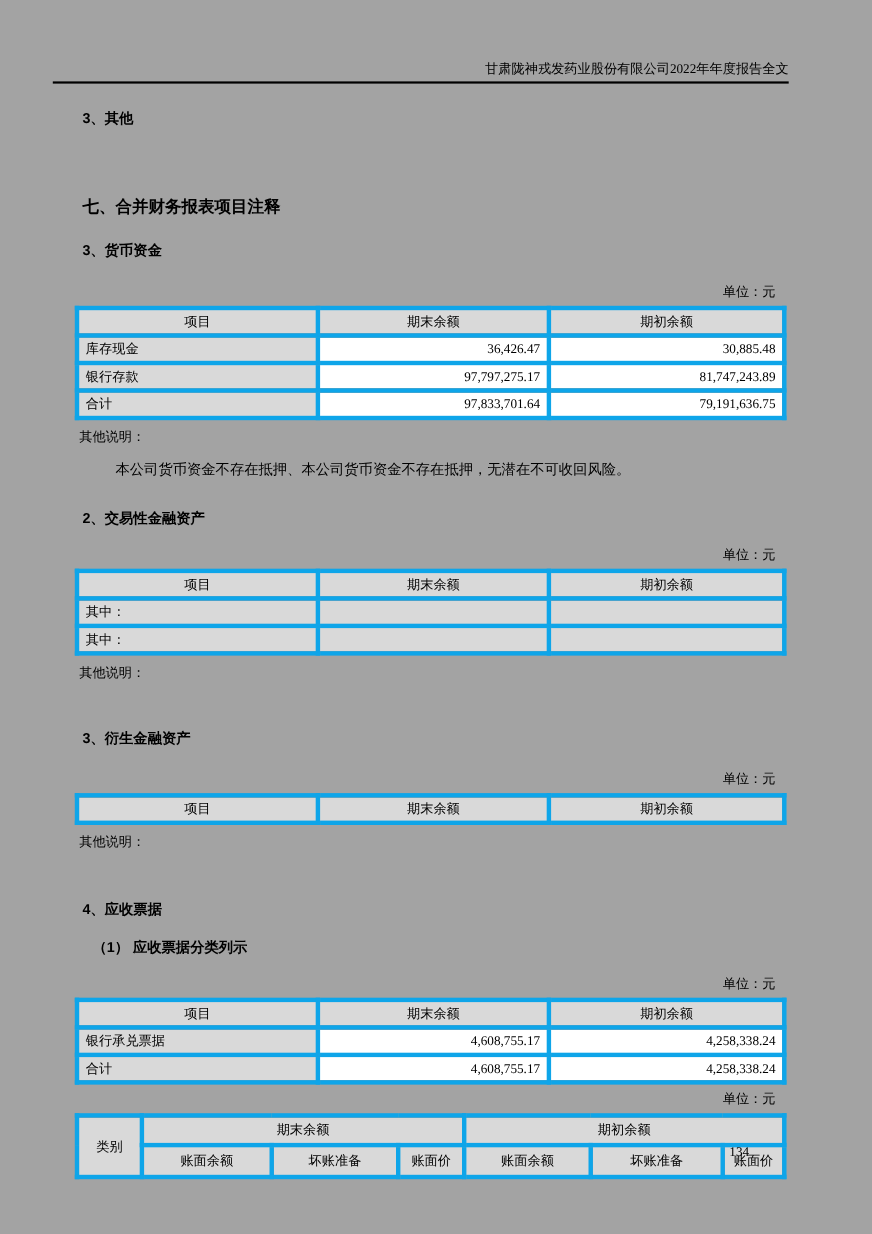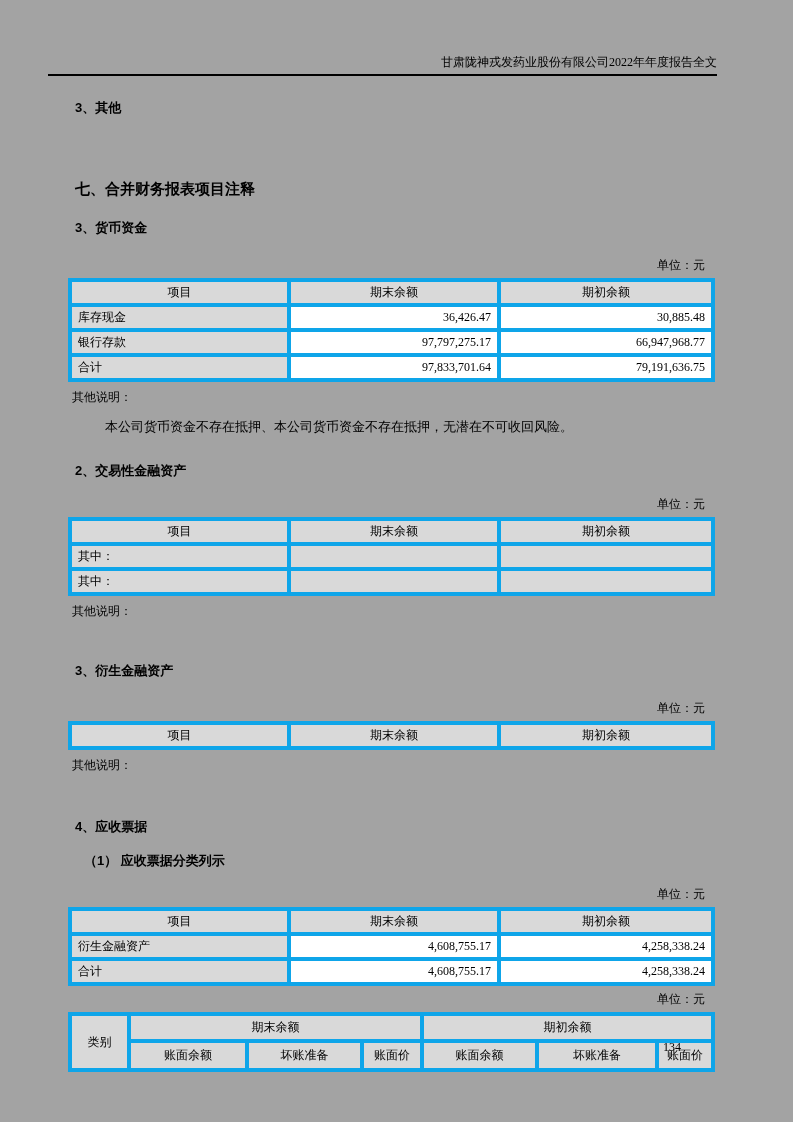--- a/index.html
+++ b/index.html
@@ -123,21 +123,21 @@
       <th>期初余额</th>
     </tr>
     <tr>
       <td class="label">库存现金</td>
       <td class="num">36,426.47</td>
       <td class="num">30,885.48</td>
     </tr>
     <tr>
       <td class="label">银行存款</td>
       <td class="num">97,797,275.17</td>
-      <td class="num">66,947,968.77</td>
+      <td class="num">81,747,243.89</td>
     </tr>
     <tr>
       <td class="label">合计</td>
       <td class="num">97,833,701.64</td>
       <td class="num">79,191,636.75</td>
     </tr>
   </tbody>
     </table>
   <div class="note-label">其他说明：</div>
   <div class="para">本公司货币资金不存在抵押、本公司货币资金不存在抵押，无潜在不可收回风险。</div>
@@ -197,21 +197,21 @@
         <col style="width:210px">
         <col style="width:214px">
       </colgroup>
     <tbody>
         <tr>
       <th>项目</th>
       <th>期末余额</th>
       <th>期初余额</th>
     </tr>
     <tr>
-      <td class="label">衍生金融资产</td>
+      <td class="label">银行承兑票据</td>
       <td class="num">4,608,755.17</td>
       <td class="num">4,258,338.24</td>
     </tr>
     <tr>
       <td class="label">合计</td>
       <td class="num">4,608,755.17</td>
       <td class="num">4,258,338.24</td>
     </tr>
   </tbody>
     </table>

